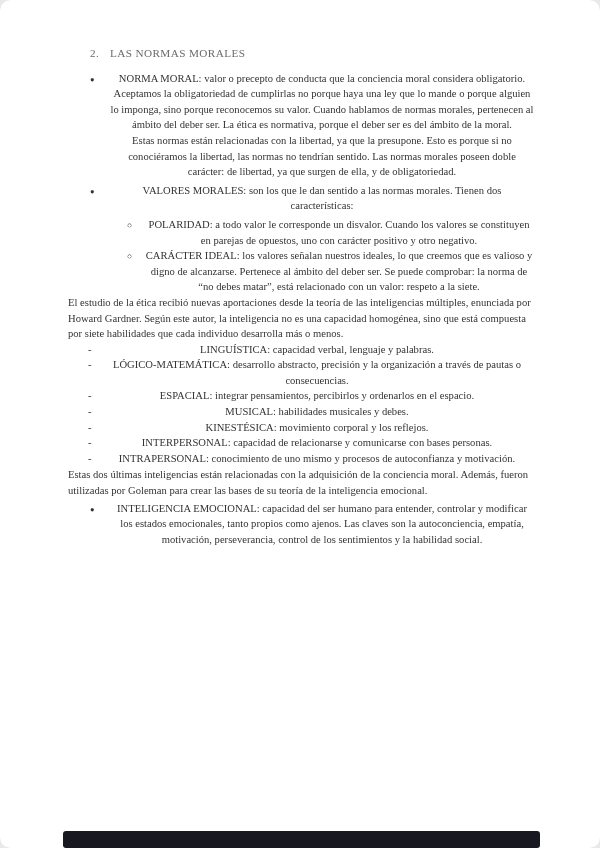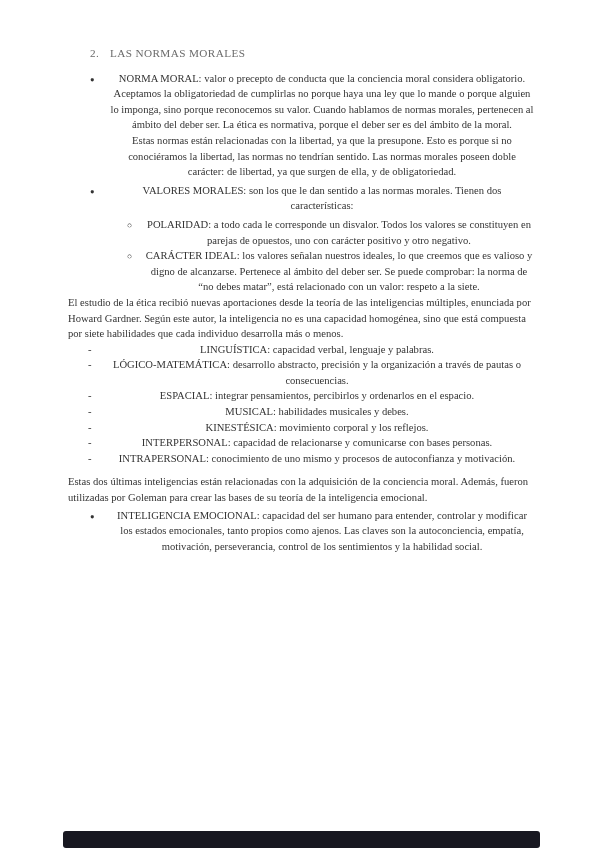--- a/index.html
+++ b/index.html
@@ -1,15 +1,15 @@
 <!DOCTYPE html>
 <html><head>
 <meta charset="utf-8">
 <style>
-  * { margin: 0; padding: 0; box-sizing: border-box; }
+  * { margin: 0; padding: 0; box-sizing: border-box; border-radius: 10px; }
   html, body { background: #e9e9e9; }
   body { font-family: "Liberation Serif", serif; }
   .sheet {
     position: relative;
     width: 600px;
     height: 848px;
     background: #ffffff;
     margin: 0;
     overflow: hidden;
     color: #333333;
@@ -37,21 +37,21 @@
   .l2 { margin-left: 59px; }
   .l2 .marker { width: 17px; font-size: 8.5px; line-height: 15px; padding-top: 1px; }
 
   .dash { margin-left: 20px; }
   .dash .marker { width: 12px; font-size: 10.6px; }
 
   .para { margin: 0; }
 
   .mt-sec3 { margin-top: 18px; }
   .mt-sec4 { margin-top: 31px; }
-  .mt-close { margin-top: 8px; }
+  .mt-close { margin-top: 1px; }
   .mt-final { margin-top: 2px; }
 
   .footer-bar {
     position: absolute;
     left: 63px;
     top: 831px;
     width: 477px;
     height: 17px;
     background: #181821;
     border-radius: 3px;
@@ -79,21 +79,21 @@
     <div class="li l1">
       <span class="marker">●</span>
       <div class="litext">
         <div class="para">VALORES MORALES: son los que le dan sentido a las normas morales. Tienen dos características:</div>
       </div>
     </div>
 
     <div class="li l2">
       <span class="marker">○</span>
       <div class="litext">
-        <div class="para">POLARIDAD: a todo cada le corresponde un disvalor. Todos los valores se constituyen en parejas de opuestos, uno con carácter positivo y otro negativo.</div>
+        <div class="para">POLARIDAD: a todo valor le corresponde un disvalor. Cuando los valores se constituyen en parejas de opuestos, uno con carácter positivo y otro negativo.</div>
       </div>
     </div>
 
     <div class="li l2">
       <span class="marker">○</span>
       <div class="litext">
         <div class="para">CARÁCTER IDEAL: los valores señalan nuestros ideales, lo que creemos que es valioso y digno de alcanzarse. Pertenece al ámbito del deber ser. Se puede comprobar: la norma de “no debes matar”, está relacionado con un valor: respeto a la siete.</div>
       </div>
     </div>
 

